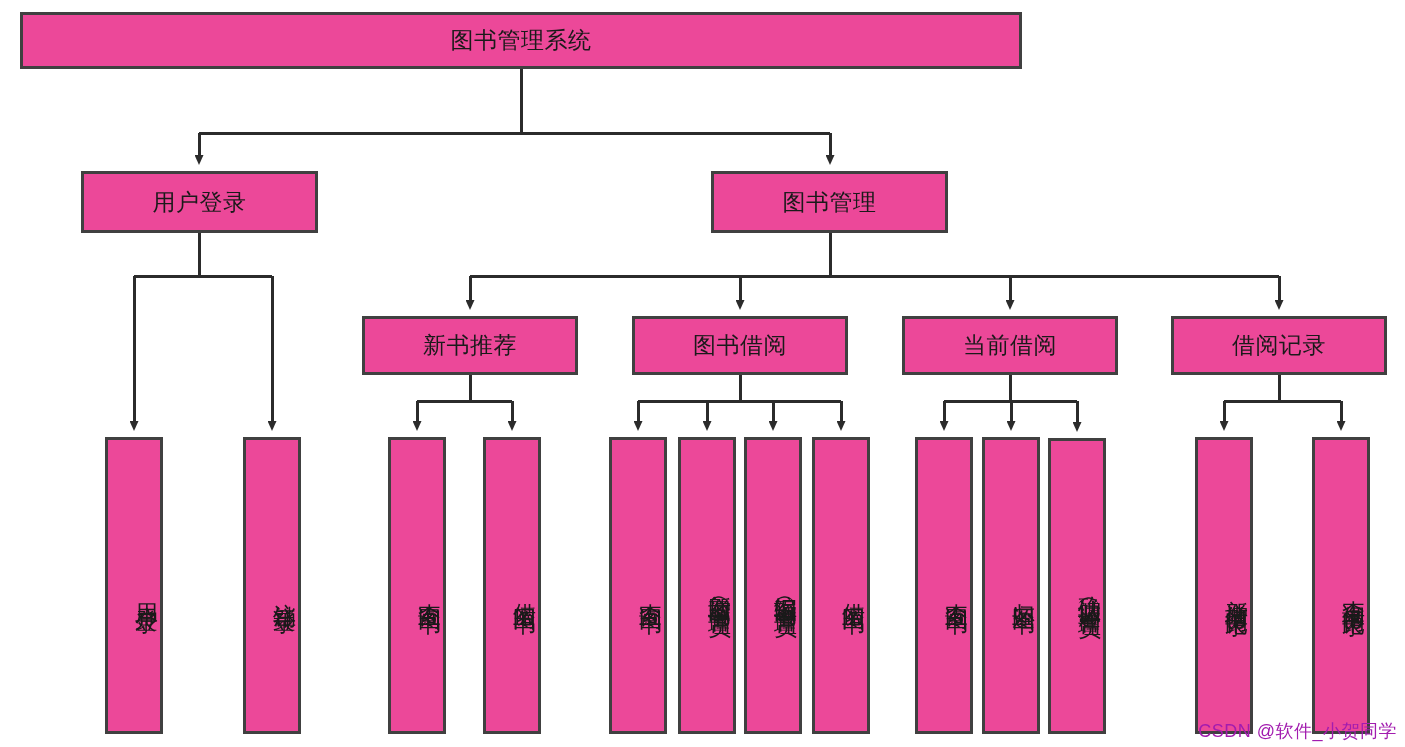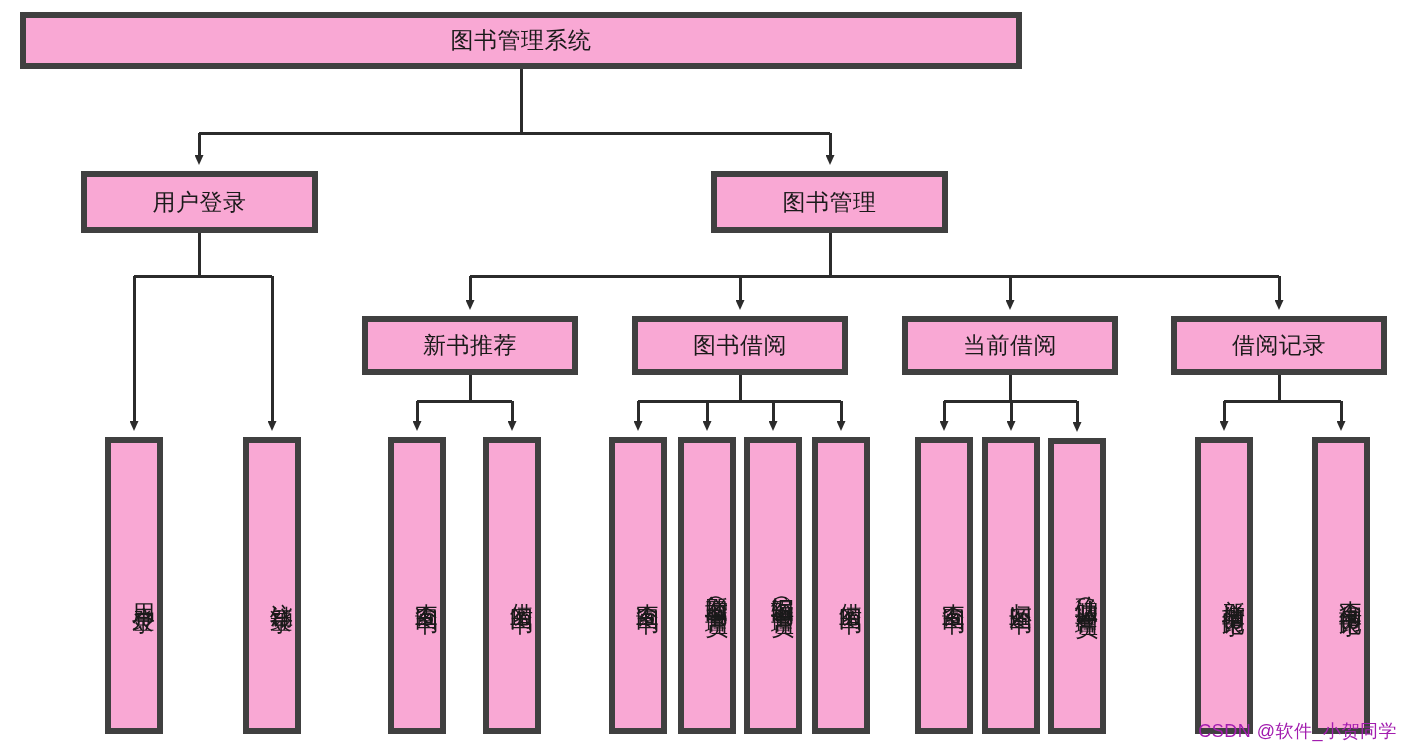--- a/index.html
+++ b/index.html
@@ -20,22 +20,22 @@
   #diagram-svg {
     position: absolute;
     left: 0;
     top: 0;
     width: 1405px;
     height: 747px;
   }
   .node-box {
     position: absolute;
     box-sizing: border-box;
-    border: 6px solid #404040;
-    background: #f9a8d4;
+    border: 3px solid #404040;
+    background: #ec4899;
     display: flex;
     align-items: center;
     justify-content: center;
     color: #1a1a1a;
   }
   .node-box.horizontal {
     font-size: 23px;
     letter-spacing: 0.5px;
   }
   .node-box.vertical {

